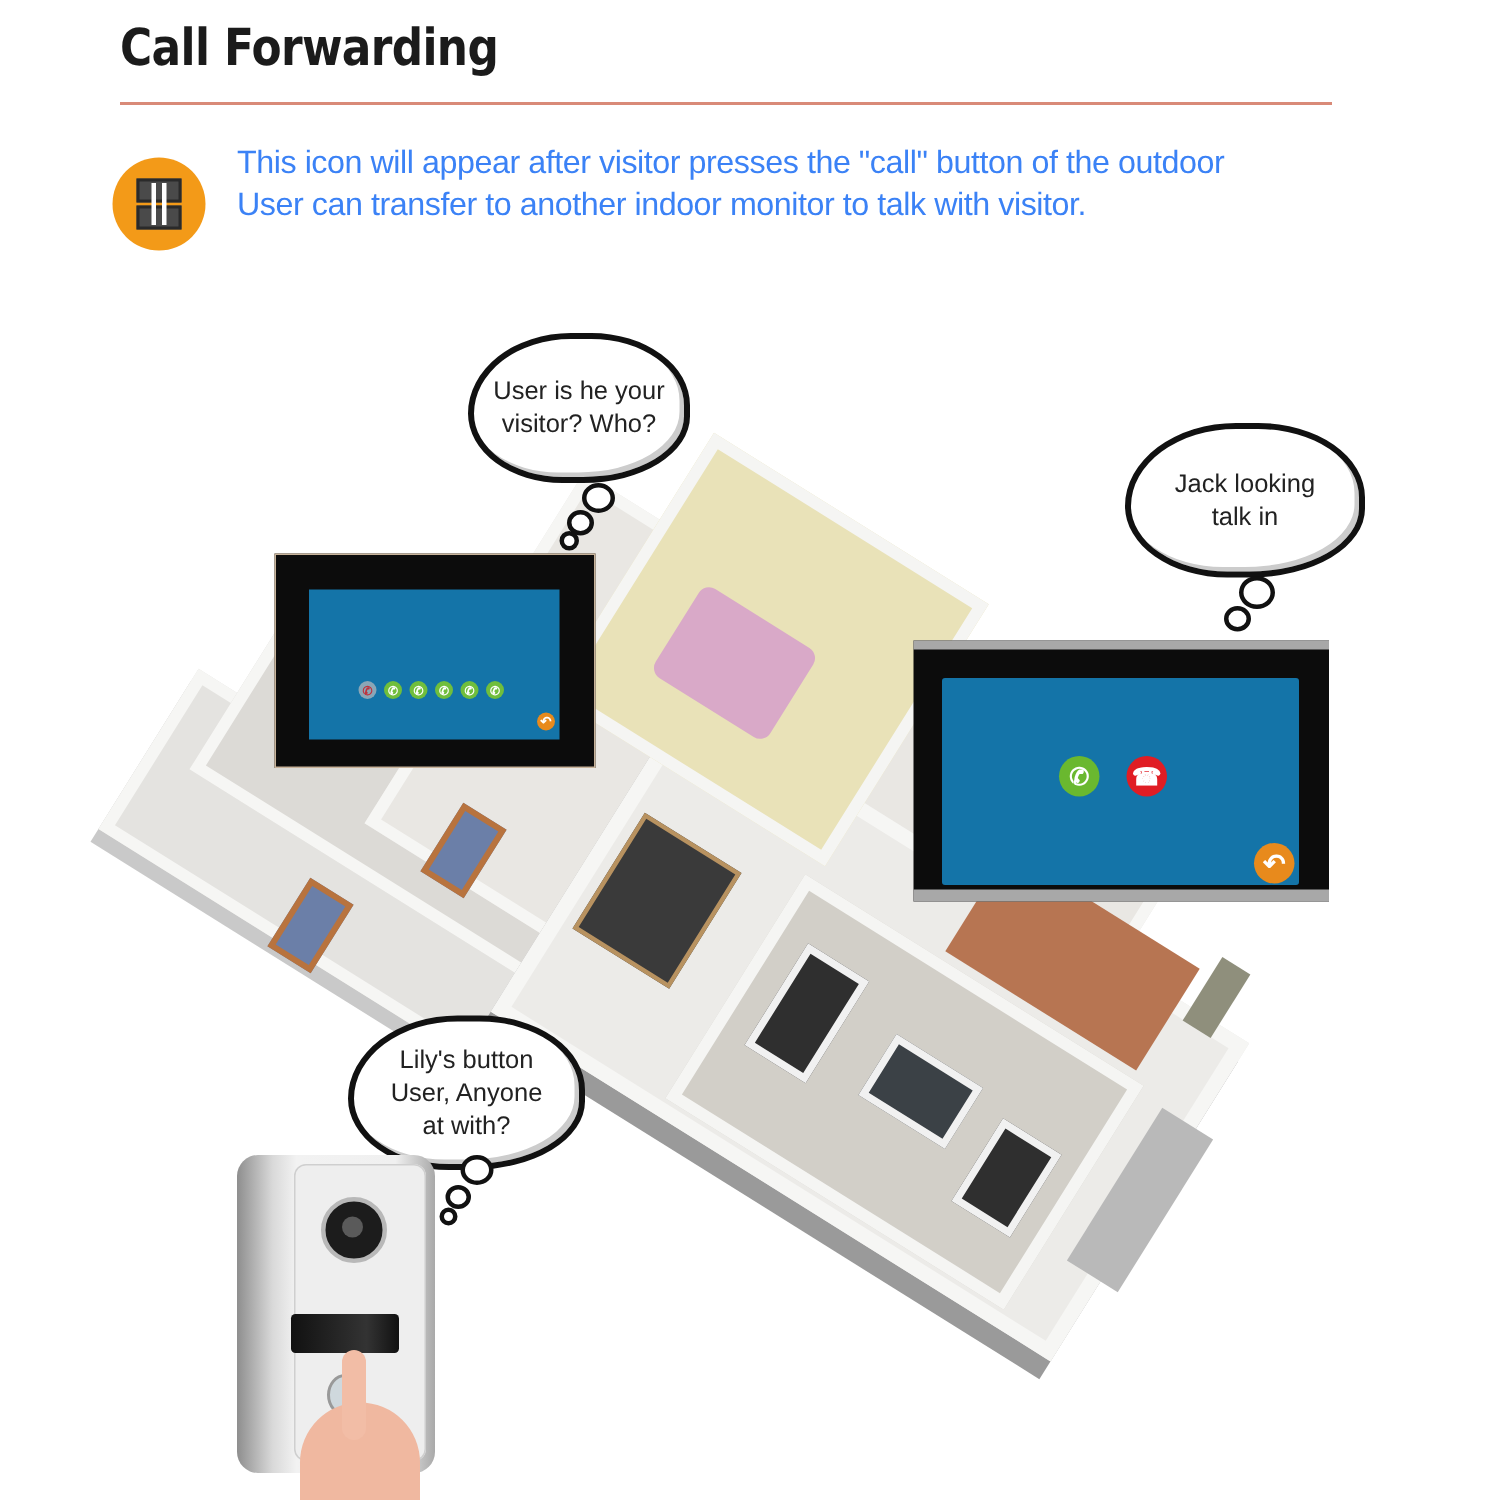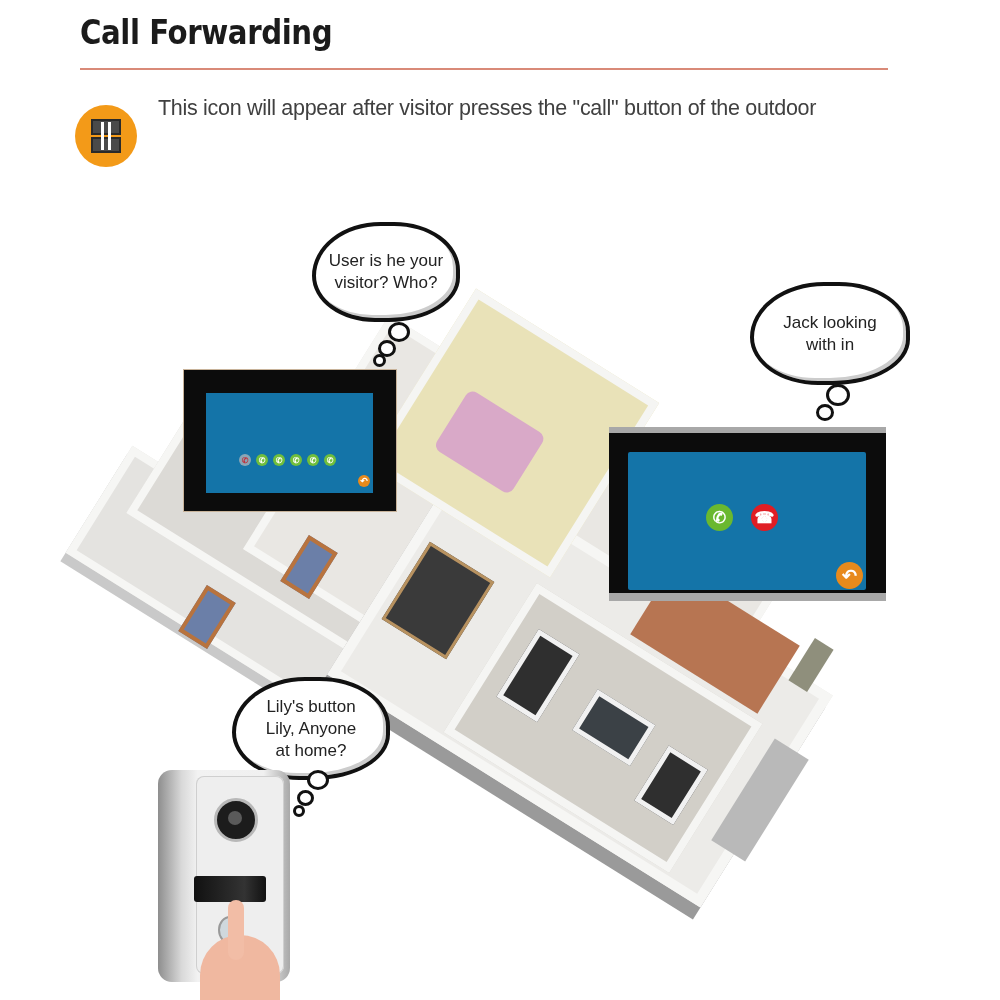--- a/index.html
+++ b/index.html
@@ -3,21 +3,21 @@
 <meta charset="utf-8">
 <style>
   html, body { margin:0; padding:0; background:#ffffff; }
   body { width:1000px; height:1000px; position:relative; overflow:hidden; font-family:"Liberation Sans", sans-serif; }
   .title { position:absolute; left:80px; top:12px; font-size:34px; font-weight:bold; color:#1b1b1b; letter-spacing:-0.5px; font-family:"DejaVu Sans", sans-serif; transform:scaleX(0.86); transform-origin:left top; }
   .rule { position:absolute; left:80px; top:68px; width:808px; height:2px; background:#d98a78; }
   .fwd-icon { position:absolute; left:75px; top:105px; width:62px; height:62px; border-radius:50%; background:#f39a18; }
   .fwd-icon .blk { position:absolute; left:16px; width:30px; height:16px; background:#4a4a4a; border:2px solid #2a2a2a; box-sizing:border-box; }
   .fwd-icon .a1 { position:absolute; left:26px; top:17px; width:3px; height:28px; background:#fff; }
   .fwd-icon .a2 { position:absolute; left:33px; top:17px; width:3px; height:28px; background:#fff; }
-  .desc { position:absolute; left:158px; top:94px; width:740px; font-size:21.5px; line-height:28px; color:#404040; letter-spacing:-0.3px; }
+  .desc { position:absolute; left:158px; top:94px; width:740px; font-size:21.5px; line-height:28px; color:#3b82f6; letter-spacing:-0.3px; }
   .desc div { white-space:nowrap; }
   .kidroom { position:absolute; left:405px; top:330px; width:200px; height:190px; background:#e9e2b8; transform:rotate(32deg); border:8px solid #f5f5f3; }
   .rug { position:absolute; left:40px; top:80px; width:90px; height:70px; background:#d9a9c8; border-radius:8px; }
   .living { position:absolute; left:470px; top:640px; width:250px; height:160px; background:#d2cfc8; transform:rotate(32deg); border:8px solid #f5f5f3; }
   .sofa { position:absolute; background:#2f2f2f; border:5px solid #f1f1f1; }
   .bedroom { position:absolute; left:640px; top:600px; width:150px; height:80px; background:#b77552; transform:rotate(32deg); }
   .dining { position:absolute; left:400px; top:555px; width:70px; height:85px; background:#3a3a3a; transform:rotate(32deg); border:3px solid #b89260; }
   .door { position:absolute; width:26px; height:46px; background:#6b7fa8; border:4px solid #b8733e; transform:rotate(32deg); }
   .wall-grey { position:absolute; background:#b9b9b9; }
 
@@ -59,20 +59,21 @@
 
 <div class="fwd-icon">
   <div class="blk" style="top:14px"></div>
   <div class="blk" style="top:32px"></div>
   <div class="a1"></div>
   <div class="a2"></div>
 </div>
 
 <div class="desc">
   <div>This icon will appear after visitor presses the "call" button of the outdoor</div>
+  <div>User can transfer to another indoor monitor to talk with visitor.</div>
 </div>
 
 <div>
   <div style="position:absolute;left:75px;top:520px;width:300px;height:110px;background:#e4e3e0;transform:rotate(32deg);border:8px solid #f6f6f4;box-shadow:0 10px 0 #c9c9c9;"></div>
   <div style="position:absolute;left:150px;top:430px;width:250px;height:150px;background:#dcdad6;transform:rotate(32deg);border:8px solid #f6f6f4;"></div>
   <div style="position:absolute;left:280px;top:420px;width:460px;height:260px;background:#e9e7e3;transform:rotate(32deg);border:8px solid #f6f6f4;"></div>
   <div style="position:absolute;left:360px;top:560px;width:420px;height:230px;background:#ecebe8;transform:rotate(32deg);border:10px solid #f6f6f4;box-shadow:0 14px 0 #9a9a9a;"></div>
   <div class="kidroom">
       <div class="rug"></div>
     </div>
@@ -112,29 +113,29 @@
 <div class="bubble" style="left:312px;top:222px;width:140px;height:92px;">
   <span>User is he your</span>
   <span>visitor? Who?</span>
 </div>
 <div class="puff" style="left:388px;top:322px;width:16px;height:14px;"></div>
 <div class="puff" style="left:378px;top:340px;width:12px;height:11px;"></div>
 <div class="puff" style="left:373px;top:354px;width:7px;height:7px;"></div>
 
 <div class="bubble" style="left:750px;top:282px;width:152px;height:95px;">
   <span>Jack looking</span>
-  <span>with in</span>
+  <span>talk in</span>
 </div>
 <div class="puff" style="left:826px;top:384px;width:18px;height:16px;"></div>
 <div class="puff" style="left:816px;top:404px;width:12px;height:11px;"></div>
 
 <div class="bubble" style="left:232px;top:677px;width:150px;height:95px;">
   <span>Lily's button</span>
-  <span>Lily, Anyone</span>
-  <span>at home?</span>
+  <span>User, Anyone</span>
+  <span>at with?</span>
 </div>
 <div class="puff" style="left:307px;top:770px;width:16px;height:14px;"></div>
 <div class="puff" style="left:297px;top:790px;width:11px;height:10px;"></div>
 <div class="puff" style="left:293px;top:805px;width:6px;height:6px;"></div>
 
 <div class="doorbell">
   <div class="db-face">
     <div class="db-lens"></div>
     <div class="db-ir"></div>
     <div class="db-btn"></div>

